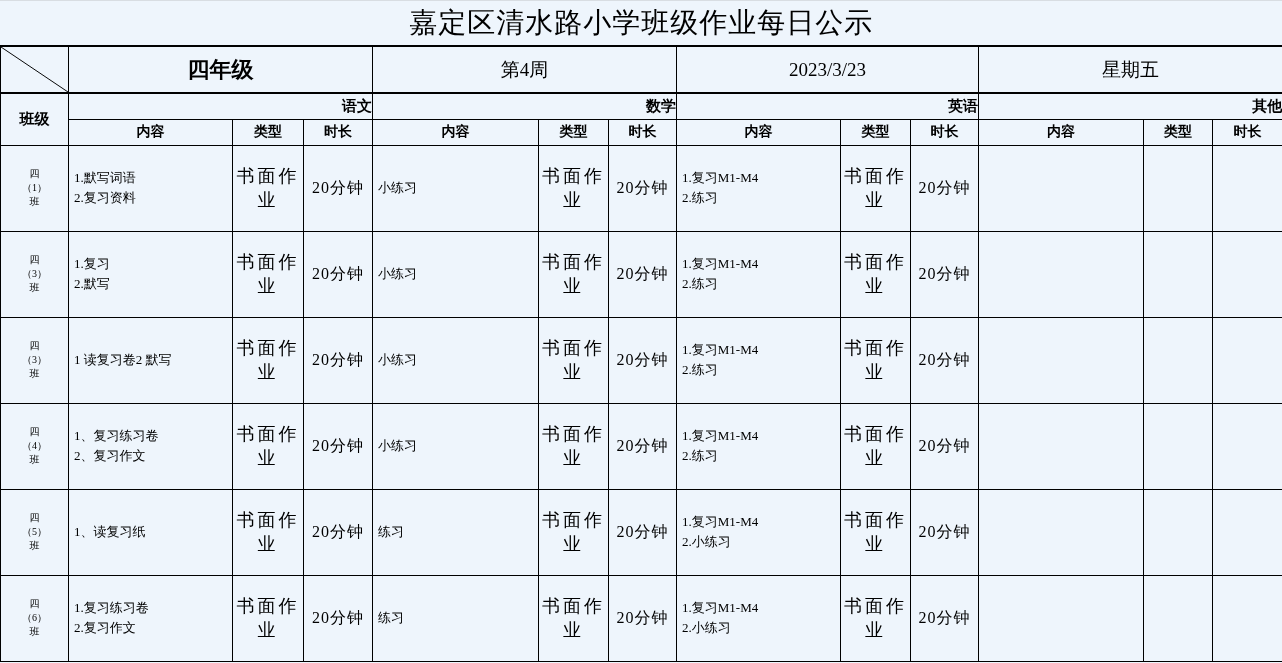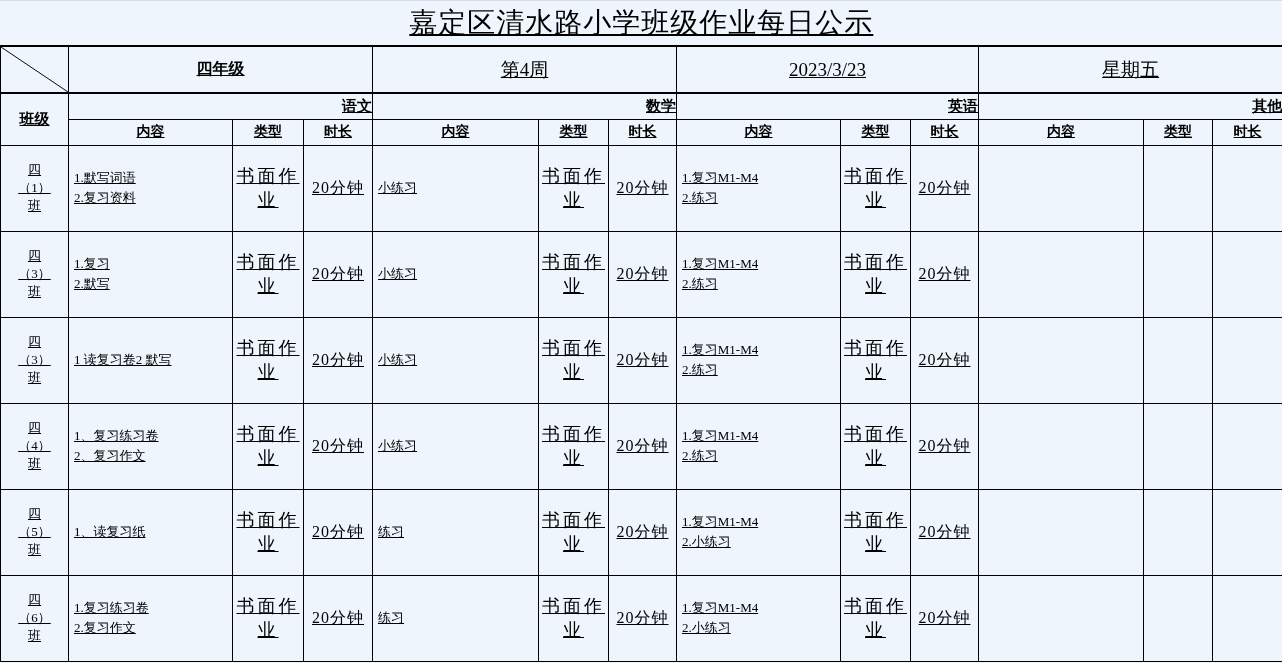--- a/index.html
+++ b/index.html
@@ -9,21 +9,20 @@
     width: 1282px;
     font-family: "Liberation Serif", "DejaVu Serif", serif;
     color: #000;
   }
   body { border-top: 1px solid #d8dde2; }
   table.sheet {
     width: 1282px;
     table-layout: fixed;
     border-collapse: collapse;
     background: #eef5fc;
-    text-decoration: underline;
   }
   td {
     border: 1px solid #000;
     overflow: hidden;
     vertical-align: middle;
     text-align: center;
     font-size: 13px;
     padding: 0;
   }
   tr.r-title  { height: 45px; }
@@ -34,27 +33,27 @@
   td.title-cell {
     border: none;
     border-right: 1px solid #000;
     border-bottom: 2px solid #000;
     font-size: 28px;
     letter-spacing: 1px;
   }
   tr.r-a td { border-bottom-width: 2px; }
   td.diagonal-cell { position: relative; padding: 0; }
   td.diagonal-cell svg { position: absolute; left: 0; top: 0; width: 100%; height: 100%; display: block; }
-  td.grade-cell   { font-weight: bold; font-size: 16px; }
+  td.grade-cell   { font-weight: bold; font-size: 22px; }
   td.week-cell, td.date-cell, td.weekday-cell { font-size: 19px; }
   td.class-head   { font-weight: bold; font-size: 15px; }
   td.subject-cell { font-weight: bold; font-size: 15px; text-align: right; }
   td.subcol-cell  { font-weight: bold; font-size: 14px; }
   td.cls {
-    font-size: 13px;
+    font-size: 10px;
     padding: 0 17px;
   }
   td.content {
     text-align: left;
     padding: 2px 3px 2px 5px;
     white-space: pre-line;
     line-height: 20px;
     font-size: 13px;
   }
   td.type { letter-spacing: 3px; font-size: 18px; }

